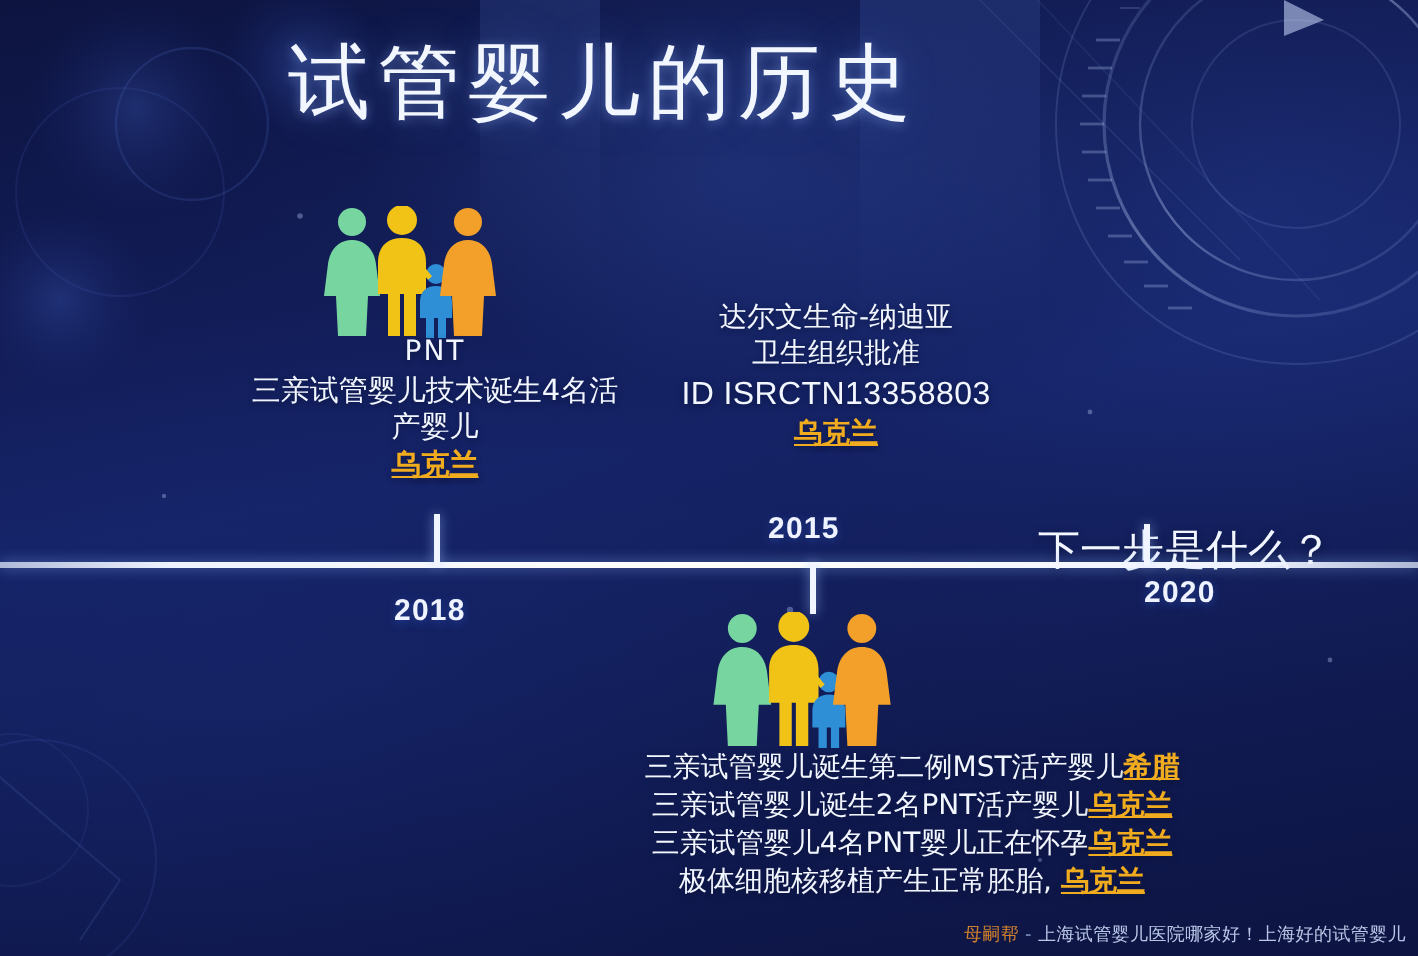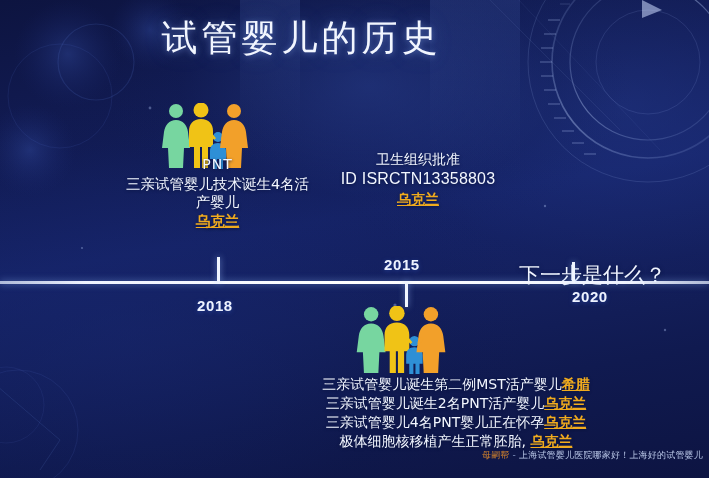--- a/index.html
+++ b/index.html
@@ -31,21 +31,21 @@
   }
   .bg-layer svg { display: block; }
 
   
   .title {
     position: absolute;
     left: 0;
     top: 14px;
     width: 603px;
     text-align: center;
-    font-size: 36px;
+    font-size: 41px;
     letter-spacing: 4px;
     color: #f2f6ff;
     font-weight: 500;
     text-shadow: 0 1px 6px rgba(150,185,255,0.45), 0 0 22px rgba(110,160,255,0.30);
     font-family: "DejaVu Sans", "Liberation Sans", sans-serif;
   }
 
   
   .axis {
     position: absolute;
@@ -85,21 +85,21 @@
     color: #f2f6ff;
     line-height: 1.28;
     font-family: "DejaVu Sans", "Liberation Sans", sans-serif;
     text-shadow: 0 1px 3px rgba(10,20,60,0.85);
   }
   .block .line { white-space: nowrap; }
 
   
   #block-2018 {
     left: 105px;
-    top: 156px;
+    top: 168px;
     width: 225px;
     font-size: 14.5px;
   }
   #block-2018 .pnt { font-size: 14px; letter-spacing: 1px; margin-bottom: 1px; }
 
   
   #block-2019-top {
     left: 328px;
     top: 150px;
     width: 180px;
@@ -138,21 +138,21 @@
 
   
   .family { position: absolute; }
   #family-2018 { left: 160px; top: 103px; }
   #family-2019 { left: 352px; top: 306px; }
 
   
   .watermark {
     position: absolute;
     right: 6px;
-    bottom: 16px;
+    bottom: 4px;
     font-size: 9px;
     color: #c8d6f5;
     letter-spacing: 0.2px;
     white-space: nowrap;
     font-family: "DejaVu Sans", "Liberation Sans", sans-serif;
     opacity: 0.92;
   }
   .watermark .wm-brand { color: #e08a2a; }
   .watermark .wm-sep { color: #8fa4cf; margin: 0 3px; }
 </style>
@@ -264,20 +264,21 @@
   </div>
 
   <div class="block" id="block-2018">
     <div class="line pnt">PNT</div>
     <div class="line">三亲试管婴儿技术诞生4名活</div>
     <div class="line">产婴儿</div>
     <div class="line country-gold">乌克兰</div>
   </div>
 
   <div class="block" id="block-2019-top">
+    <div class="line">达尔文生命-纳迪亚</div>
     <div class="line">卫生组织批准</div>
     <div class="line idline">ID ISRCTN13358803</div>
     <div class="line country-gold">乌克兰</div>
   </div>
 
   <div class="nextstep">下一步是什么？</div>
 
   <div class="axis"></div>
   <div class="tick tick-2018"></div>
   <div class="tick tick-2019"></div>

